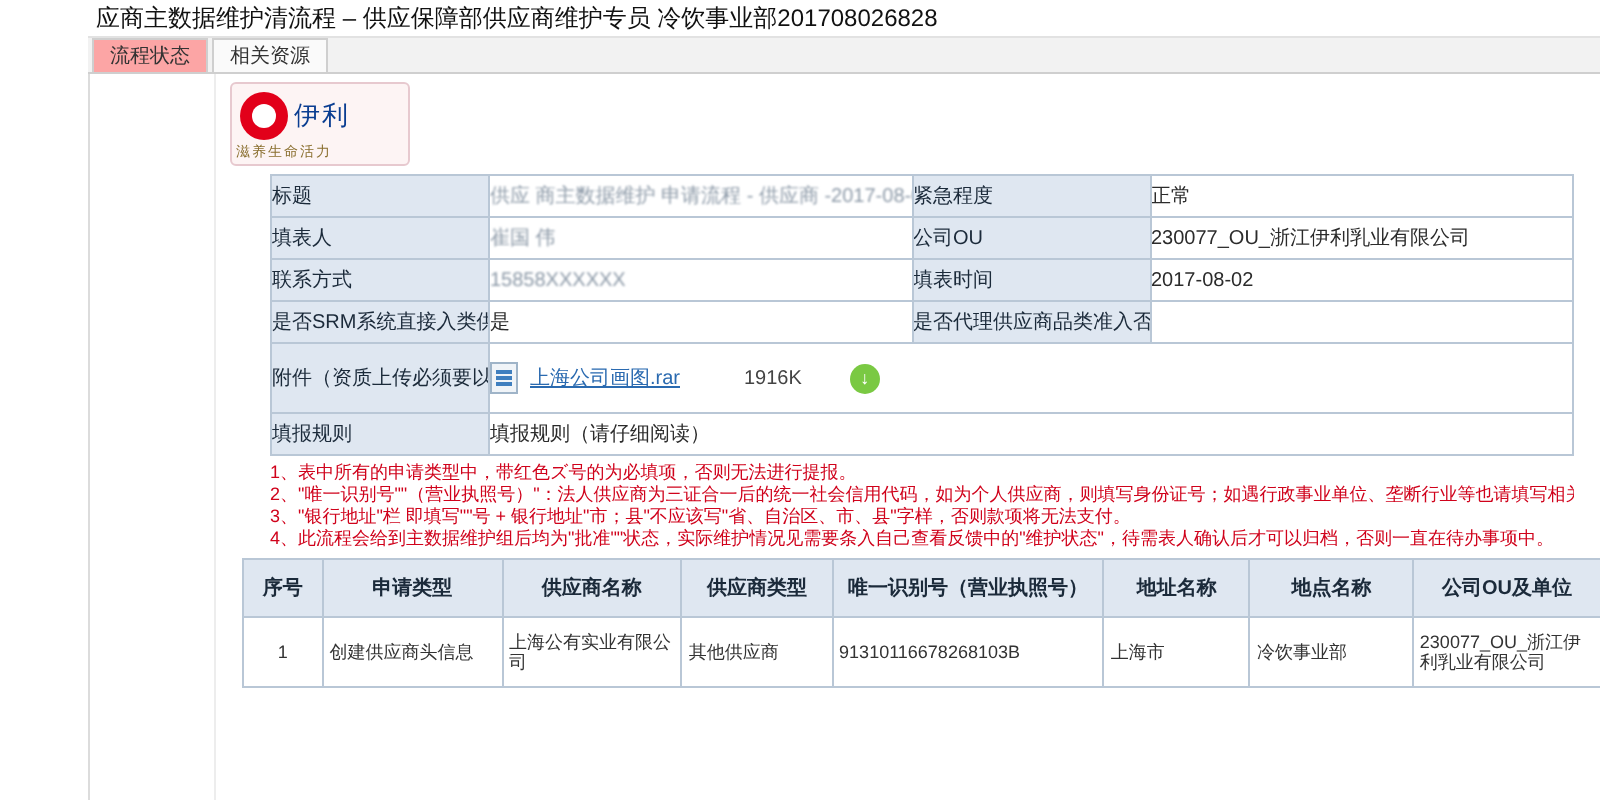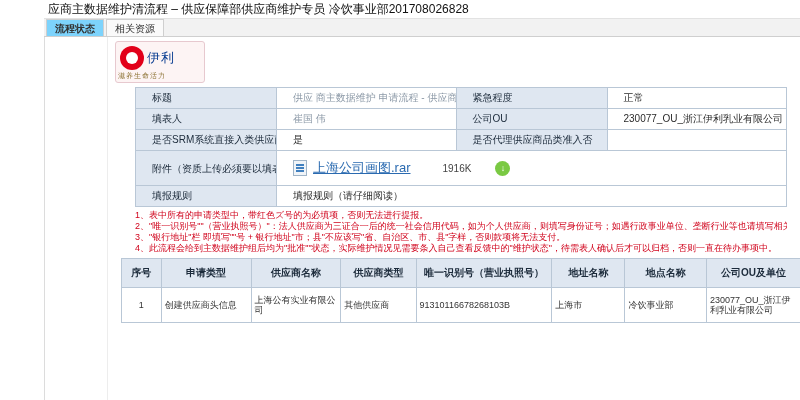--- a/index.html
+++ b/index.html
@@ -26,21 +26,21 @@
     background:#f2f2f2;border-bottom:1px solid #cfcfcf;
     padding-left:2px;
   }
   .tab{
     font-size:10px;color:#333;
     padding:1px 8px 0 8px;
     line-height:15px;
     border:1px solid #cfcfcf;border-bottom:none;
     background:#fafafa;margin-right:2px;
   }
-  .tab.active{background:#7dd3fc;font-weight:bold;}
+  .tab.active{background:#fca5a5;}
 
   
   .content{
     position:relative;
     height:365px;
     background:#ffffff;
     overflow:hidden;
     border-left:1px solid #dcdcdc;
   }
   .leftgutter{
@@ -83,21 +83,21 @@
 
   
   table.form{
     width:652px;margin:2px 0 0 28px;
     border-collapse:collapse;
     table-layout:fixed;
   }
   table.form td{
     border:1px solid #b9c7d6;
     height:18px;
-    padding:1px 16px;
+    padding:1px 0;
     font-size:10px;
     vertical-align:middle;
     overflow:hidden;white-space:nowrap;
   }
   td.lbl{background:#dfe7f1;color:#1b2a3a;width:108px;}
   td.lbl2{background:#dfe7f1;color:#1b2a3a;width:118px;}
   td.val{background:#ffffff;color:#2b2b2b;}
   .blurtext{
     color:#8d9aa8;
     filter:blur(0.4px);
@@ -105,21 +105,21 @@
   .attach-cell{height:32px !important;}
   .attach-row{display:flex;align-items:center;gap:6px;}
   .att-ico{
     width:12px;height:14px;display:inline-block;position:relative;
     background:#f0f4f8;border:1px solid #9fb4c8;
   }
   .att-ico:after{
     content:"";position:absolute;left:2px;top:3px;width:8px;height:2px;background:#3f7fbf;
     box-shadow:0 3px 0 #3f7fbf,0 6px 0 #3f7fbf;
   }
-  .att-name{color:#2a6ab0;text-decoration:underline;font-size:13px;}
+  .att-name{color:#2a6ab0;text-decoration:underline;font-size:10px;}
   .att-size{color:#444;font-size:10px;margin-left:26px;}
   .dl-btn{
     width:15px;height:15px;border-radius:50%;
     background:#7ac943;display:inline-flex;align-items:center;justify-content:center;
     color:#fff;font-size:9px;line-height:15px;margin-left:18px;
   }
   .lbl-multiline{
     background:#dfe7f1;color:#c0392b;font-size:8px;line-height:9px;
     white-space:normal;
   }
@@ -191,20 +191,26 @@
           <td class="lbl">标题</td>
           <td class="val"><span class="blurtext">供应 商主数据维护 申请流程 - 供应商 -2017-08-02</span></td>
           <td class="lbl2">紧急程度</td>
           <td class="val">正常</td>
         </tr>
         <tr>
           <td class="lbl">填表人</td>
           <td class="val"><span class="blurtext">崔国 伟</span></td>
           <td class="lbl2">公司OU</td>
           <td class="val">230077_OU_浙江伊利乳业有限公司</td>
+        </tr>
+        <tr>
+          <td class="lbl">联系方式</td>
+          <td class="val"><span class="blurtext">15858XXXXXX</span></td>
+          <td class="lbl2">填表时间</td>
+          <td class="val">2017-08-02</td>
         </tr>
         <tr>
           <td class="lbl">是否SRM系统直接入类供应商</td>
           <td class="val">是</td>
           <td class="lbl2">是否代理供应商品类准入否</td>
           <td class="val"></td>
         </tr>
         <tr>
           <td class="lbl lbl-multiline attach-cell">附件（资质上传必须要以填表维保以「供应商名称」命名分别打包上传、正则进单！）</td>
           <td class="val attach-cell" colspan="3">

